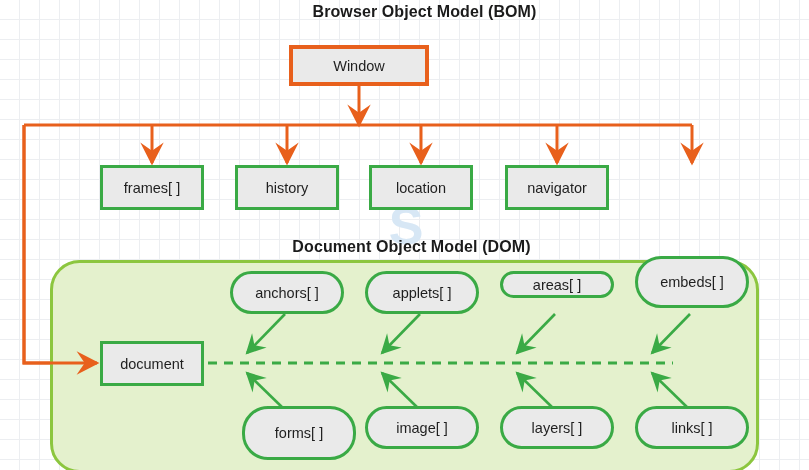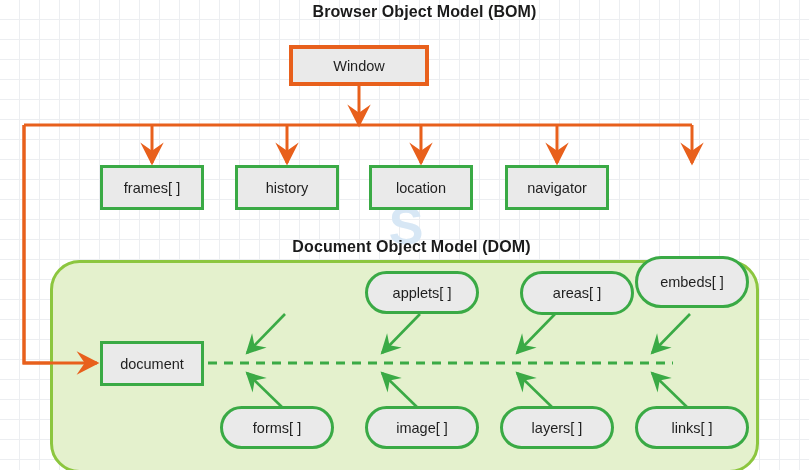--- a/index.html
+++ b/index.html
@@ -123,24 +123,25 @@
   <div class="title" id="bom-title" style="z-index:4;padding-left:20px;">Browser Object Model (BOM)</div>
   <div class="title" id="dom-title" style="z-index:4;margin-left:35px;">Document Object Model (DOM)</div>
 
   <div class="node node-orange" style="left:289px;top:45px;width:140px;height:41px;z-index:4;">Window</div>
 
   <div class="node node-green" style="left:100px;top:165px;width:104px;height:45px;z-index:4;">frames[ ]</div>
   <div class="node node-green" style="left:235px;top:165px;width:104px;height:45px;z-index:4;">history</div>
   <div class="node node-green" style="left:369px;top:165px;width:104px;height:45px;z-index:4;">location</div>
   <div class="node node-green" style="left:505px;top:165px;width:104px;height:45px;z-index:4;">navigator</div>
 
+  <div class="node node-round" style="left:230px;top:271px;width:114px;height:43px;z-index:4;">anchors[ ]</div>
   <div class="node node-round" style="left:365px;top:271px;width:114px;height:43px;z-index:4;">applets[ ]</div>
-  <div class="node node-round" style="left:520px;top:271px;width:114px;height:44px;z-index:4;">areas[ ]</div>
+  <div class="node node-round" style="left:500px;top:271px;width:114px;height:27px;z-index:4;">areas[ ]</div>
   <div class="node node-round" style="left:635px;top:256px;width:114px;height:52px;z-index:4;">embeds[ ]</div>
 
   <div class="node node-green" style="left:100px;top:341px;width:104px;height:45px;z-index:4;">document</div>
 
-  <div class="node node-round" style="left:220px;top:406px;width:114px;height:43px;z-index:4;">forms[ ]</div>
+  <div class="node node-round" style="left:242px;top:406px;width:114px;height:54px;z-index:4;">forms[ ]</div>
   <div class="node node-round" style="left:365px;top:406px;width:114px;height:43px;z-index:4;">image[ ]</div>
   <div class="node node-round" style="left:500px;top:406px;width:114px;height:43px;z-index:4;">layers[ ]</div>
   <div class="node node-round" style="left:635px;top:406px;width:114px;height:43px;z-index:4;">links[ ]</div>
 
 </div>
 
 </body></html>

